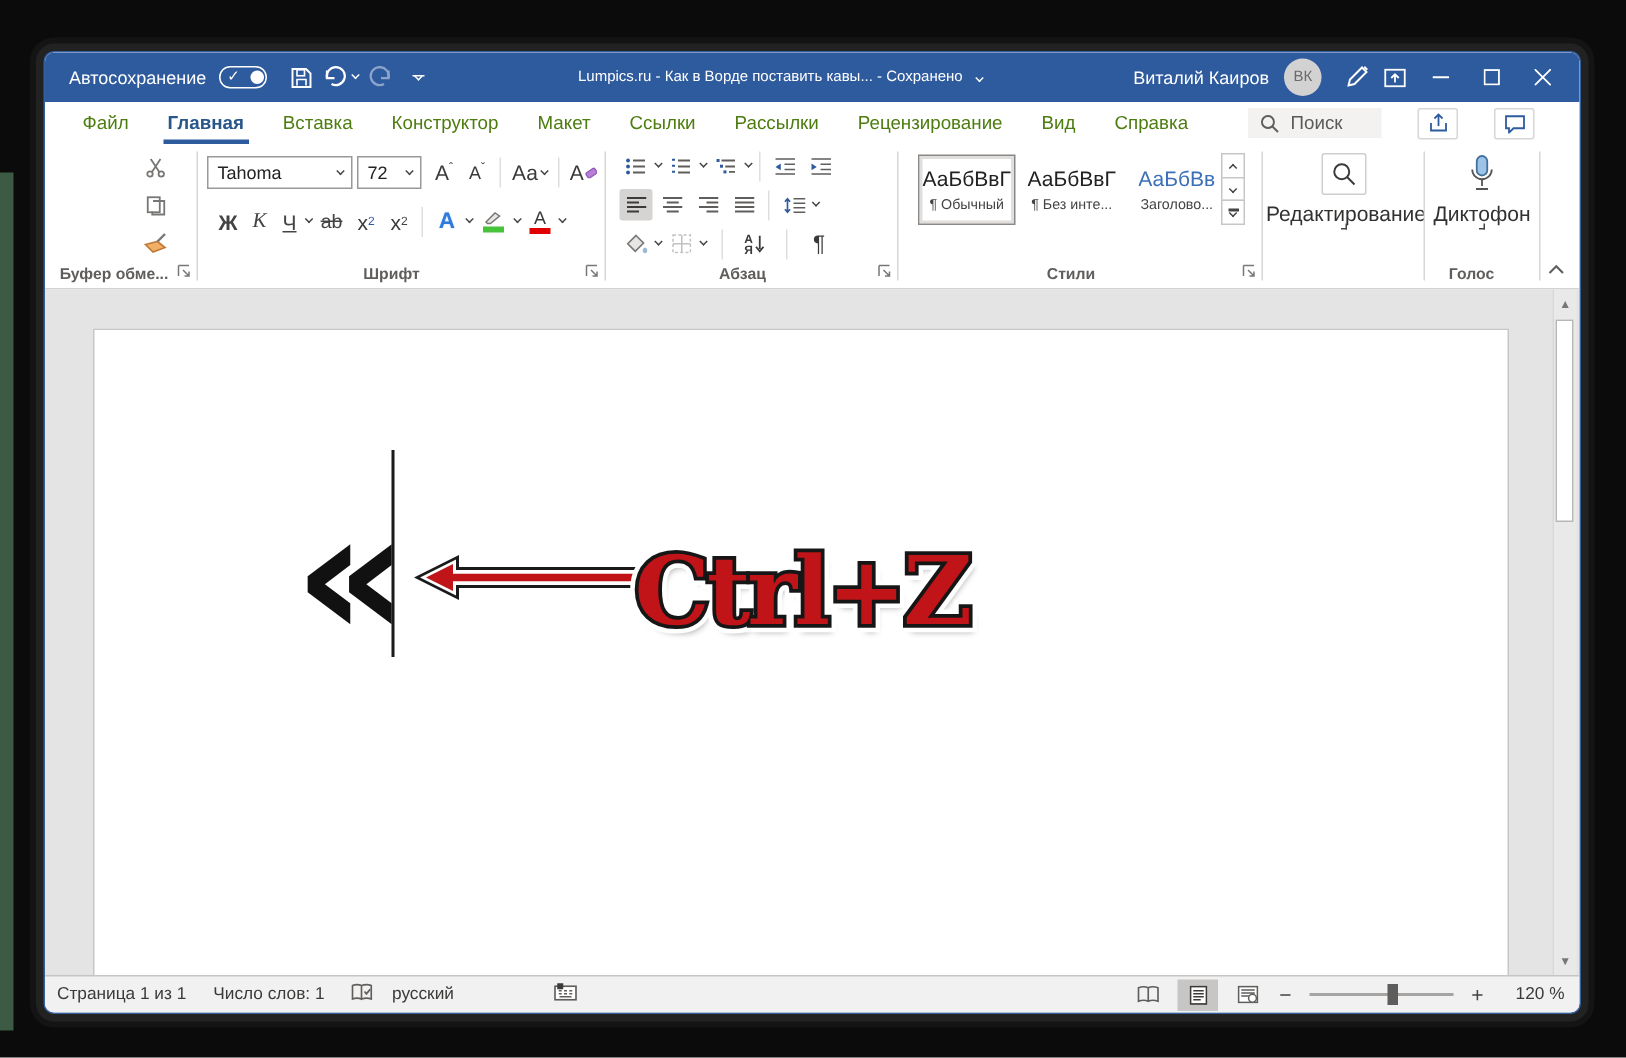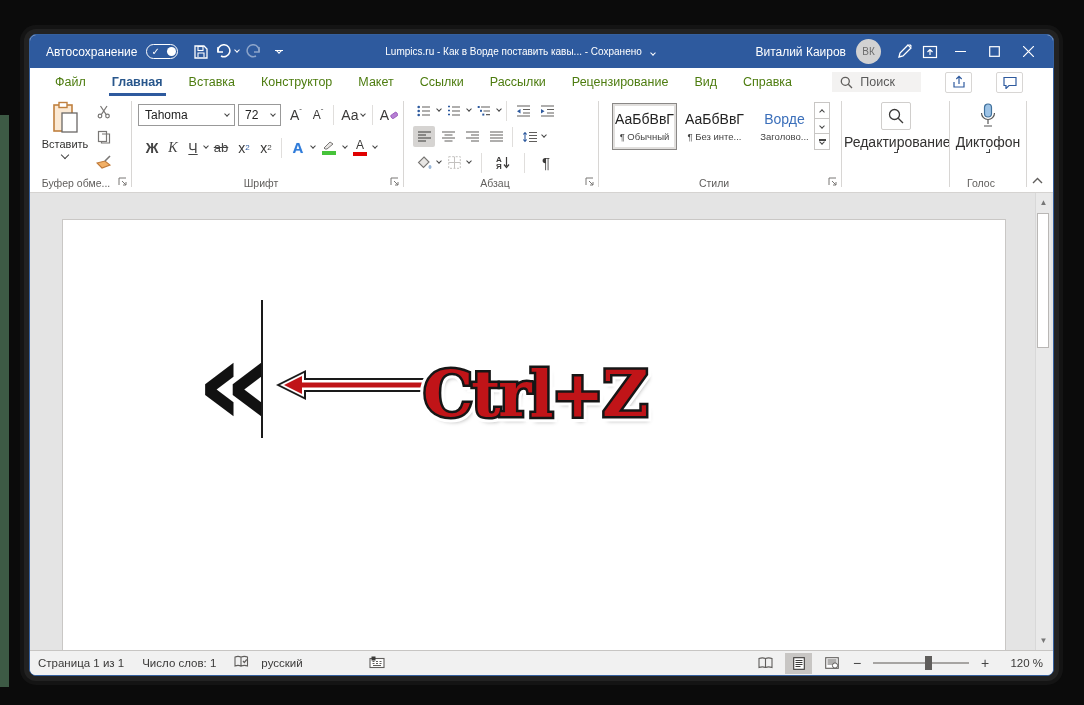--- a/index.html
+++ b/index.html
@@ -43,21 +43,21 @@
   .searchbox { display:flex; align-items:center; gap:7px; background:#f3f2f1; padding:3px 26px 3px 8px; color:#5a5a5a;
                font-size:12.5px; cursor:text; }
   .mini-btn { width:27px; height:21px; border:1px solid #d8d6d4; border-radius:2px; display:flex; align-items:center;
               justify-content:center; cursor:pointer; background:#fff; }
 
   
   .ribbon { height:97px; position:relative; background:#fff; border-bottom:1px solid #d5d3d1; flex:0 0 auto;
             font-size:11px; color:#444; }
   .grp { position:absolute; top:0; bottom:0; }
   .grp-label { position:absolute; bottom:3px; left:0; right:14px; text-align:center; font-size:10.5px; color:#605e5c;
-               white-space:nowrap; }
+               white-space:nowrap;font-weight:bold; }
   .launcher { position:absolute; right:3px; bottom:4px; cursor:pointer; }
   .vsep { position:absolute; top:5px; bottom:5px; width:1px; background:#d8d6d4; }
   .rbtn { display:inline-flex; align-items:center; justify-content:center; cursor:pointer; border-radius:2px; }
   .glyph { font-size:14px; color:#3b3a39; }
 
   
   .paste-big { position:absolute; left:6px; top:5px; width:46px; height:70px; display:flex; flex-direction:column;
                align-items:center; cursor:pointer; }
   .paste-big .cap { font-size:11px; margin-top:3px; color:#323130; }
   .clip-col { position:absolute; left:56px; top:5px; display:flex; flex-direction:column; gap:4px; }
@@ -242,29 +242,20 @@
         <svg width="14" height="13" viewBox="0 0 14 13">
           <path d="M1 1.5 h12 v8 h-7 l-3 3 v-3 h-2 z" fill="none" stroke="#2e5a9e" stroke-width="1.2"></path>
         </svg>
       </span>
     </span>
   </div>
 
   <div class="ribbon">
 
     <div class="grp" style="left:6px; width:94px;">
-      <div class="paste-big">
-        <svg width="30" height="34" viewBox="0 0 30 34">
-          <rect x="4" y="4" width="18" height="26" fill="#fbe9d4" stroke="#c0803f" stroke-width="1.6"></rect>
-          <rect x="9" y="1.5" width="8" height="5" fill="#fff" stroke="#c0803f" stroke-width="1.4"></rect>
-          <rect x="12" y="12" width="15" height="19" fill="#fff" stroke="#6a6866" stroke-width="1.3"></rect>
-        </svg>
-        <span class="cap">Вставить</span>
-        <span class="chv" style="margin-top:2px;"></span>
-      </div>
       <div class="clip-col">
         <span class="rbtn">
           <svg width="14" height="14" viewBox="0 0 14 14">
             <circle cx="3" cy="11" r="1.8" fill="none" stroke="#797775" stroke-width="1.2"></circle>
             <circle cx="10.5" cy="11" r="1.8" fill="none" stroke="#797775" stroke-width="1.2"></circle>
             <path d="M4.3 9.7 L10 1 M9.2 9.7 L3.5 1" stroke="#797775" stroke-width="1.2"></path>
           </svg>
         </span>
         <span class="rbtn">
           <svg width="14" height="14" viewBox="0 0 14 14">
@@ -484,21 +475,21 @@
     <div class="grp" style="left:572px; width:238px;">
       <div class="style-card sel" style="left:10px;">
         <span class="prev">АаБбВвГ</span>
         <span class="nm">¶ Обычный</span>
       </div>
       <div class="style-card" style="left:80px;">
         <span class="prev">АаБбВвГ</span>
         <span class="nm">¶ Без инте...</span>
       </div>
       <div class="style-card" style="left:150px;">
-        <span class="prev blue">Ворде</span>
+        <span class="prev blue">АаБбВв</span>
         <span class="nm">Заголово...</span>
       </div>
       <div class="style-scroll">
         <span class="sbtn">
             <span class="chv sm" style="transform:rotate(-135deg);margin-top:3px;"></span>
           </span>
         <span class="sbtn">
             <span class="chv sm" style="margin-top:-1px;"></span>
           </span>
         <span class="sbtn" style="flex-direction:column;">

